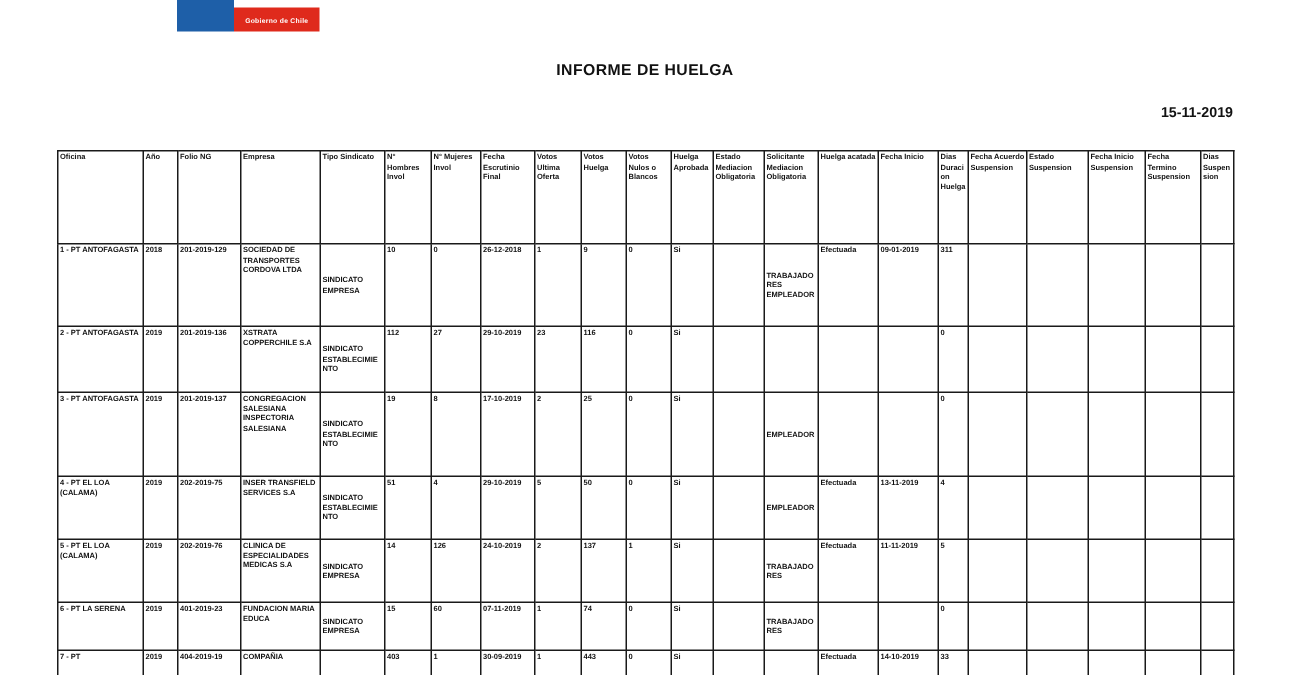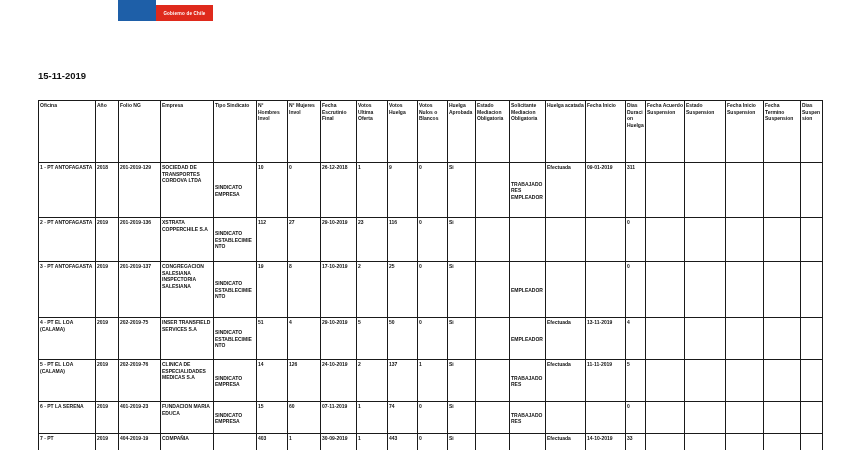--- a/index.html
+++ b/index.html
@@ -21,21 +21,21 @@
   }
 
   
   #doc-title {
     position: absolute; left: 38px; top: 41px; width: 784px;
     text-align: center; font-size: 10.5px; font-weight: bold; color: #111;
     letter-spacing: 0.3px;
   }
   #doc-subtitle {
     position: absolute; left: 38px; top: 70px; width: 784px;
-    text-align: left; font-size: 9.5px; font-weight: bold; color: #111;
+    text-align: right; font-size: 9.5px; font-weight: bold; color: #111;
   }
 
   
   #report-table {
     position: absolute; left: 38px; top: 100px; width: 784px;
     border-collapse: collapse; table-layout: fixed;
   }
   #report-table th, #report-table td {
     border: 1px solid #1a1a1a;
     font-size: 5px; line-height: 1.3;
@@ -51,20 +51,21 @@
 
 <div id="page">
 
   <div id="logo">
     <div id="logo-blue" style="background: rgb(30, 95, 168);"></div>
     <div id="logo-red" style="background: rgb(223, 42, 28);">
       <span>Gobierno de Chile</span>
     </div>
   </div>
 
+  <div id="doc-title">INFORME DE HUELGA</div>
   <div id="doc-subtitle">15-11-2019</div>
 
   <table id="report-table">
     <colgroup>
         <col style="width: 57px;">
         <col style="width: 23px;">
         <col style="width: 42px;">
         <col style="width: 53px;">
         <col style="width: 43px;">
         <col style="width: 31px;">

